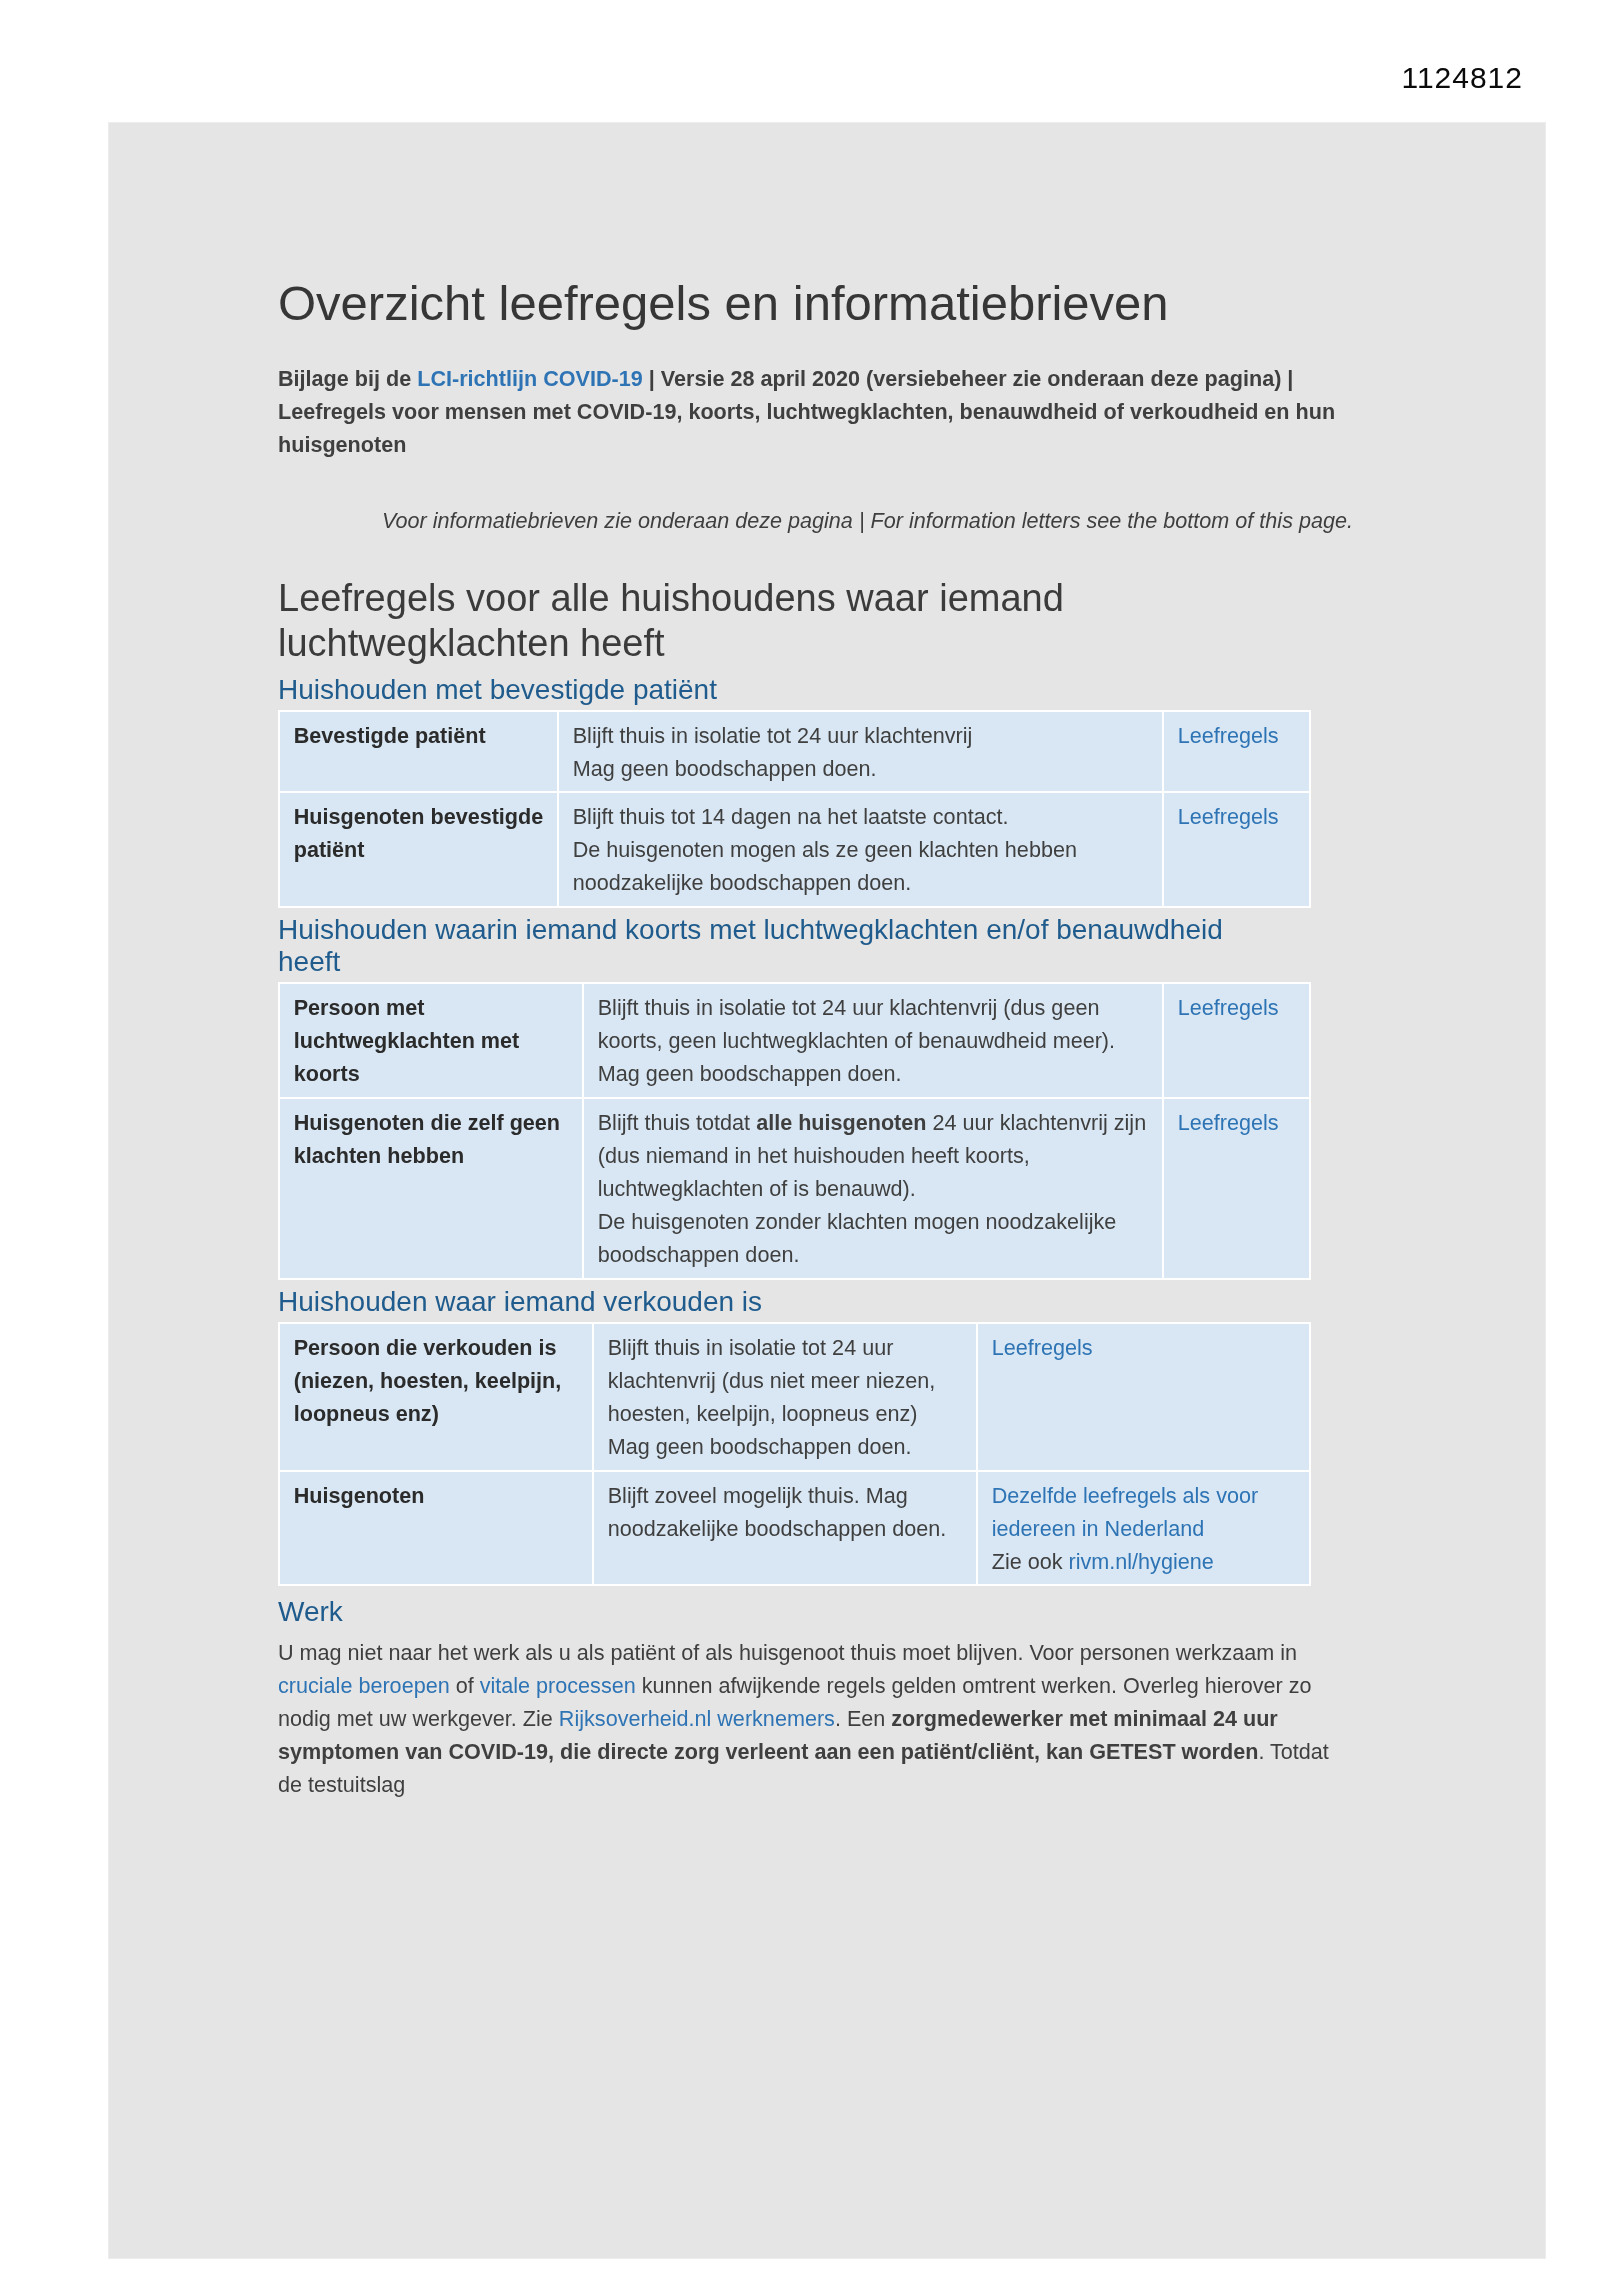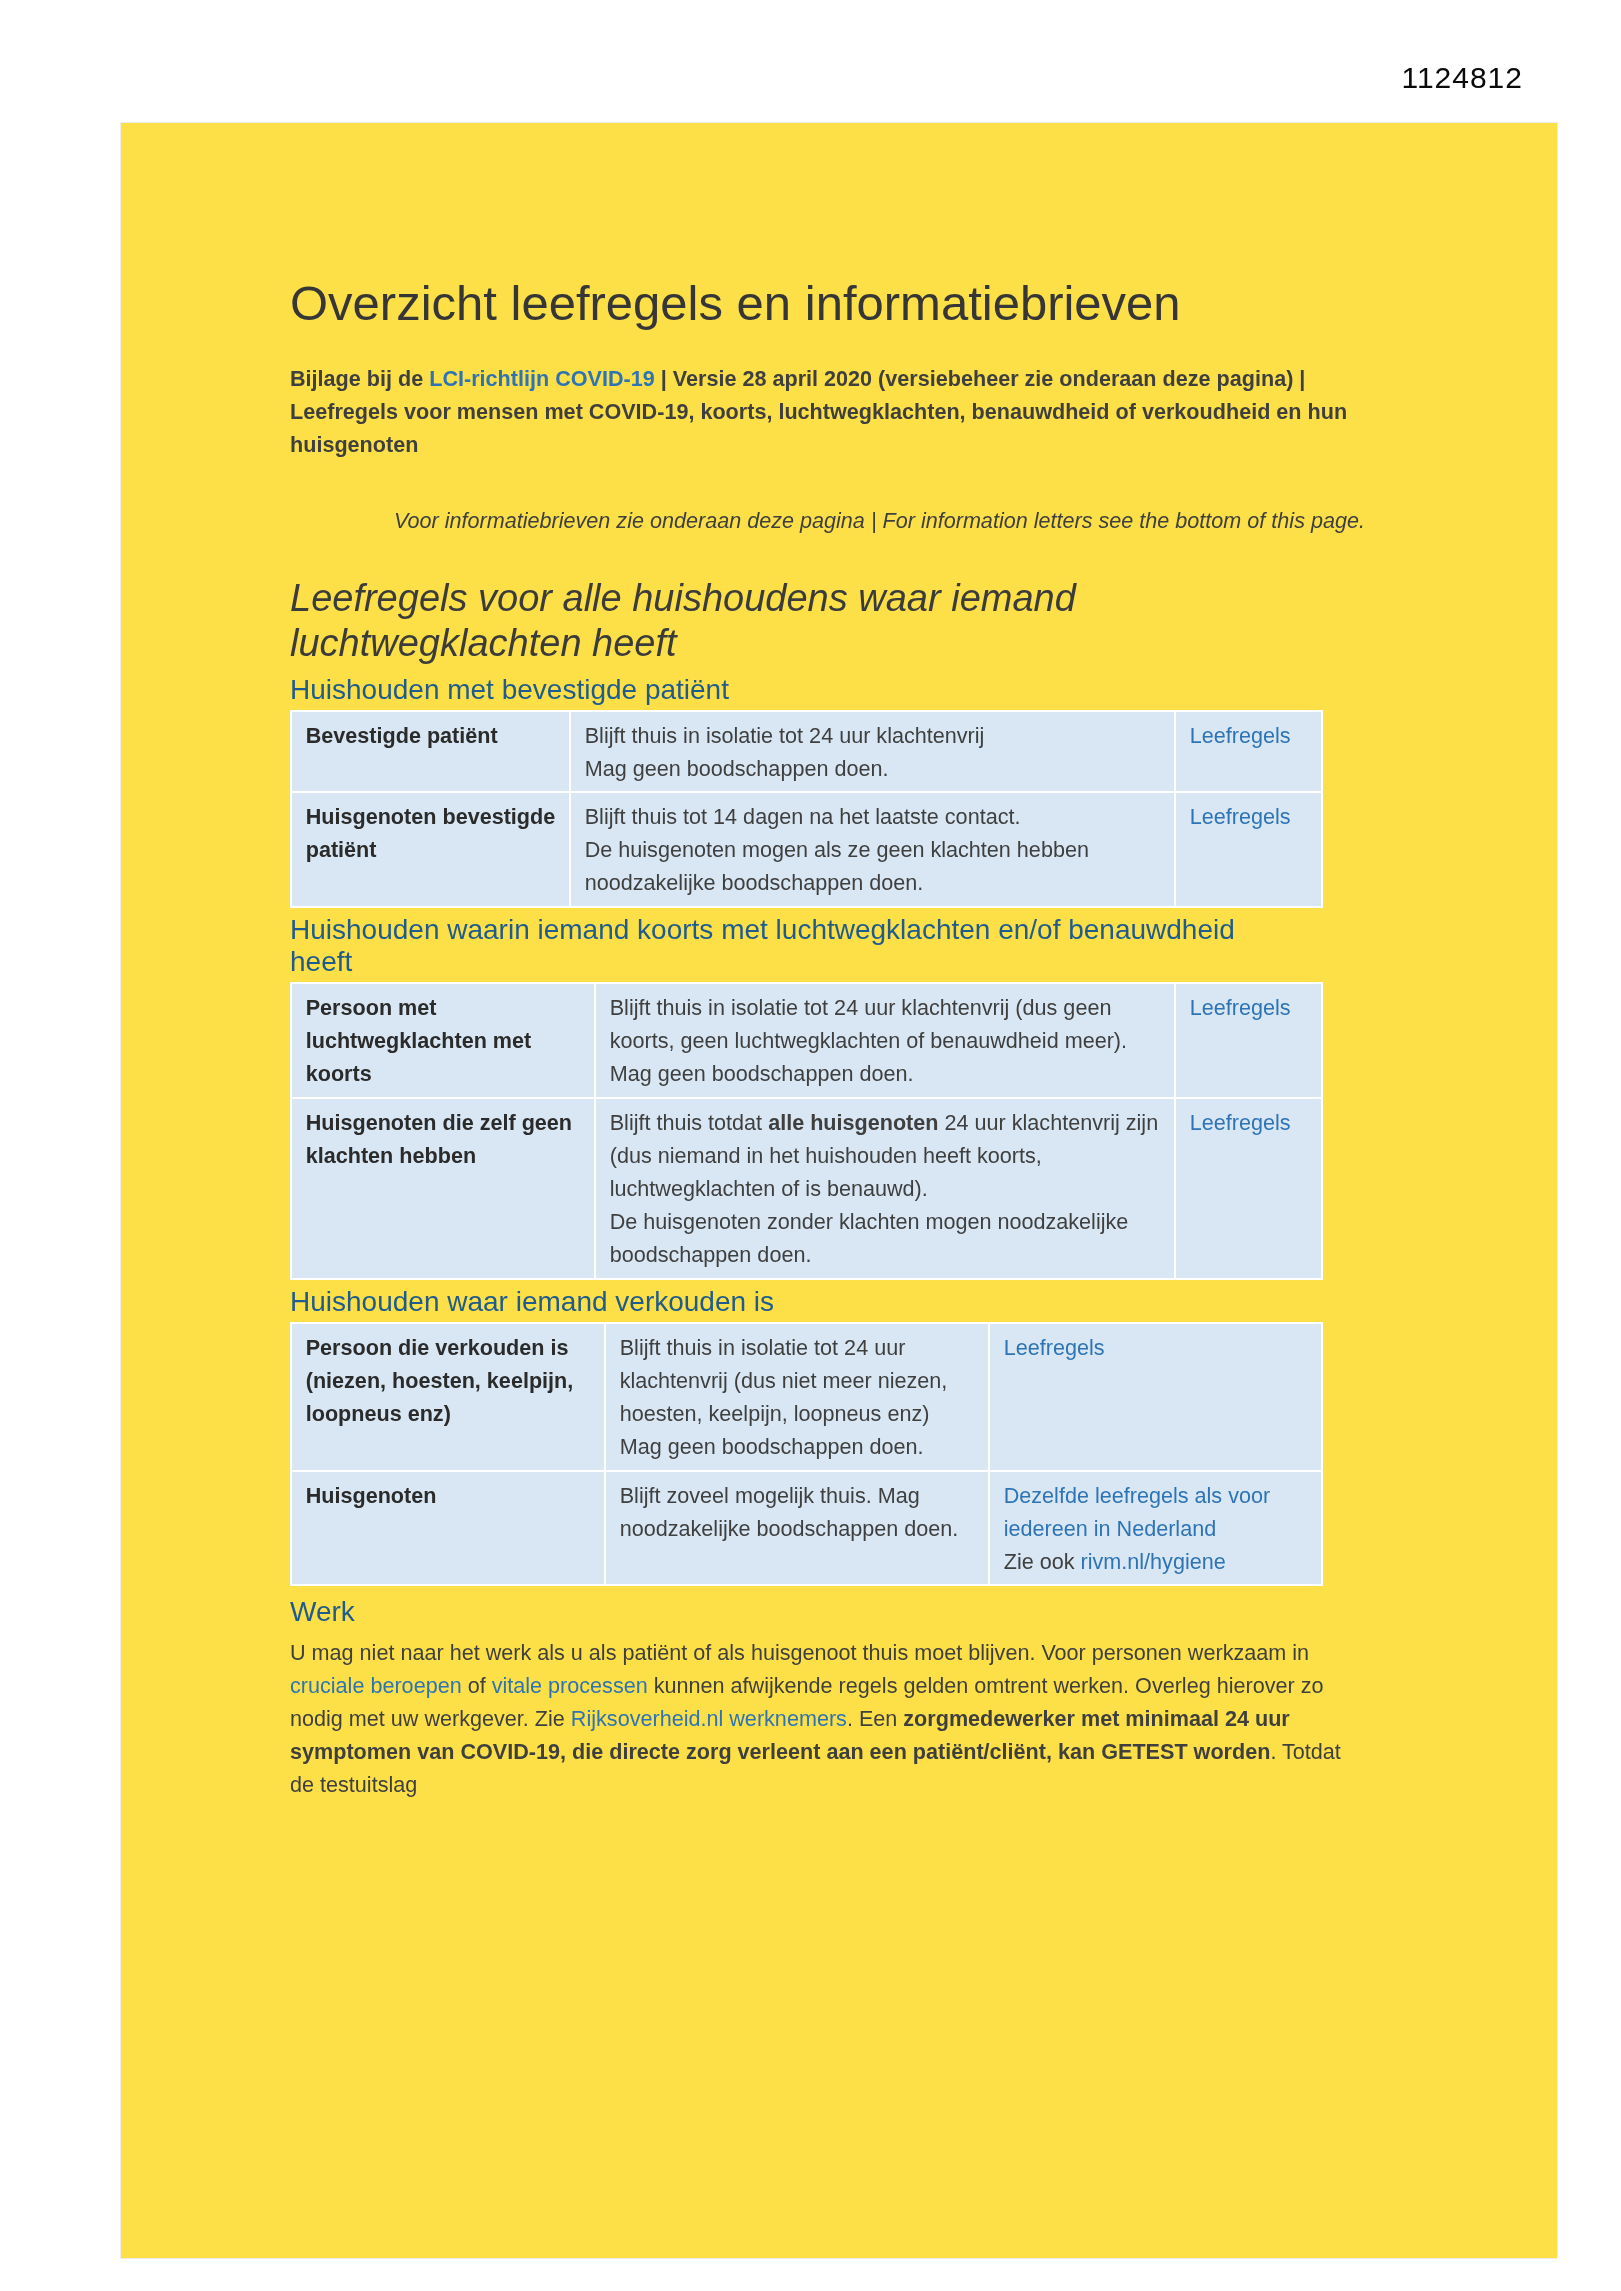--- a/index.html
+++ b/index.html
@@ -13,40 +13,39 @@
   }
   .doc-number {
     position: absolute;
     top: 61px; right: 98px;
     font-size: 30px;
     color: #0a0a0a;
     letter-spacing: 1px;
   }
   .page {
     position: absolute;
-    left: 120px; top: 122px;
+    left: 108px; top: 122px;
     width: 1438px; height: 2137px;
-    background: #fde047;
+    background: #e5e5e5;
     border: 1px solid #ededed;
     box-sizing: border-box;
   }
   .content { padding: 151px 192px 0 169px; }
 
   h1 {
     font-size: 49px; font-weight: 400;
     color: #363636;
     margin: 0 0 29px; line-height: 1.2;
   }
   p.intro { font-size: 21.6px; line-height: 33px; margin: 0 0 43px; font-weight: bold; }
   p.note  { font-size: 21.6px; line-height: 33px; font-style: italic; margin: 0 0 39px; text-align: right; }
   h2 {
     font-size: 38px; font-weight: 400;
     color: #3b3b3b; line-height: 45px;
     margin: 0 0 7.8px;
-    font-style: italic;
   }
   h3 {
     font-size: 28px; font-weight: 400;
     color: #1f5c8d; line-height: 1.15;
     margin: 5.9px 0 3.9px;
   }
   a { color: #2e74b5; text-decoration: none; cursor: pointer; }
 
   table { border-collapse: collapse; table-layout: fixed; margin: 2px 0 3.9px; }
   td {

